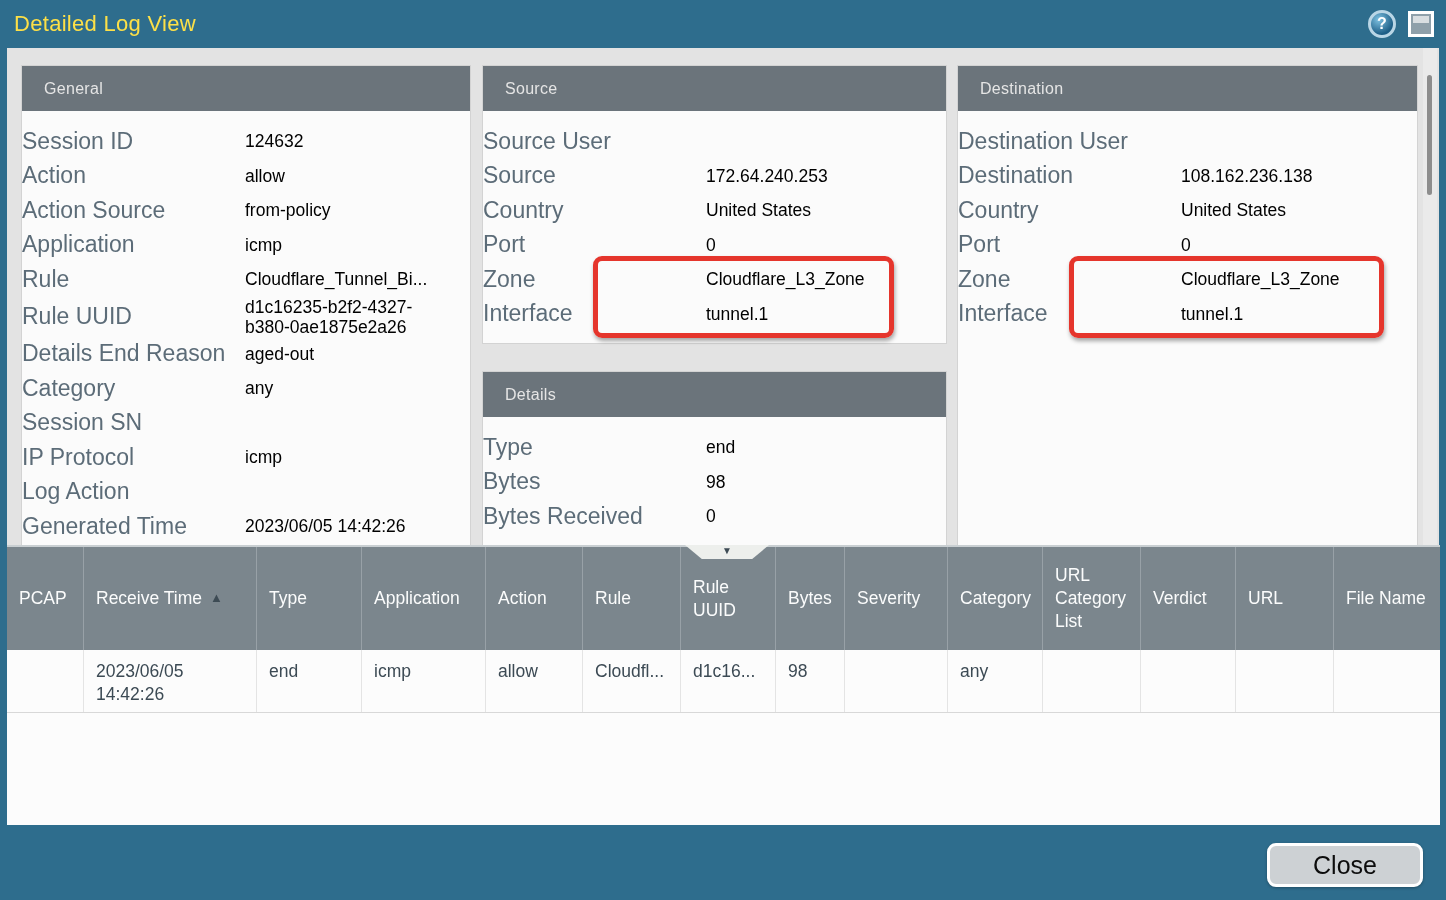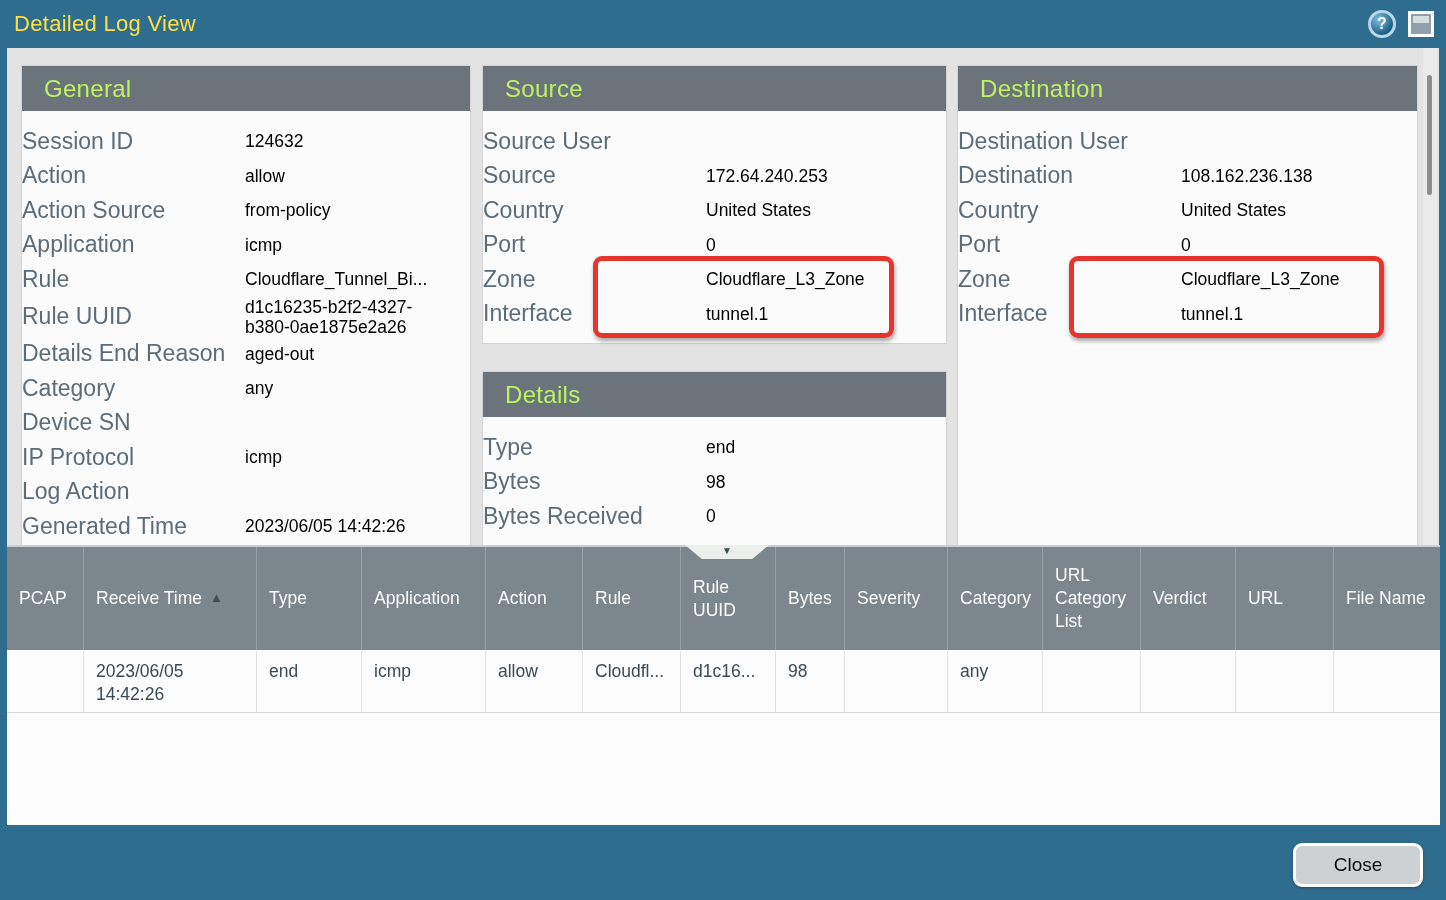--- a/index.html
+++ b/index.html
@@ -41,22 +41,22 @@
   
   .content {
     position:absolute; left:7px; top:48px; width:1432px; height:497px;
     background:#e3e3e3; overflow:hidden;
   }
   .panel {
     position:absolute; background:#fbfbfb;
     box-shadow:0 0 0 1px #d3d3d3;
   }
   .panel-header {
-    height:45px; background:#6b747b; color:#bef264;
-    font-size:24px; font-weight:400; letter-spacing:.3px;
+    height:45px; background:#6b747b; color:#e5e5e5;
+    font-size:16px; font-weight:400; letter-spacing:.3px;
     display:flex; align-items:center; padding-left:22px;
   }
   .panel-body { position:relative; padding-top:13px; }
   .field-row {
     display:grid; grid-template-columns:206px 1fr; column-gap:17px;
     min-height:34.5px; align-items:center;
   }
   .field-label {
     text-align:left; color:#5c6c78; font-size:23px; line-height:1.1;
   }
@@ -112,24 +112,24 @@
   .splitter-tab {
     position:absolute; left:678px; top:-2px; width:84px; height:14px;
     background:#edefec;
     clip-path:polygon(0 0,100% 0,80% 100%,20% 100%);
     display:flex; align-items:flex-start; justify-content:center;
     cursor:row-resize;
   }
   .splitter-tab .tri { color:#3d4b54; font-size:10px; line-height:11px; }
   
   .close-btn {
-    position:absolute; right:23px; bottom:13px; width:130px; height:44px;
+    position:absolute; right:23px; bottom:13px; width:156px; height:44px;
     background:#cdd1d4; border:3px solid #ffffff; border-radius:9px;
     font-family:"Liberation Sans", sans-serif;
-    font-size:19px; color:#0c0c0c; cursor:pointer;
+    font-size:25px; color:#0c0c0c; cursor:pointer;
     box-shadow:0 1px 3px rgba(0,0,0,.3);
   }
 </style>
 </head>
 <body>
 
 <div class="titlebar">
   <div class="title">Detailed Log View</div>
   <div class="titlebar-icons">
     <div class="help-icon">?</div>
@@ -167,21 +167,21 @@
         </div>
         <div class="field-row">
           <div class="field-label">Details End Reason</div>
           <div class="field-value">aged-out</div>
         </div>
         <div class="field-row">
           <div class="field-label">Category</div>
           <div class="field-value">any</div>
         </div>
         <div class="field-row">
-          <div class="field-label">Device SN</div>
+          <div class="field-label">Session SN</div>
           <div class="field-value"></div>
         </div>
         <div class="field-row">
           <div class="field-label">IP Protocol</div>
           <div class="field-value">icmp</div>
         </div>
         <div class="field-row">
           <div class="field-label">Log Action</div>
           <div class="field-value"></div>
         </div>

